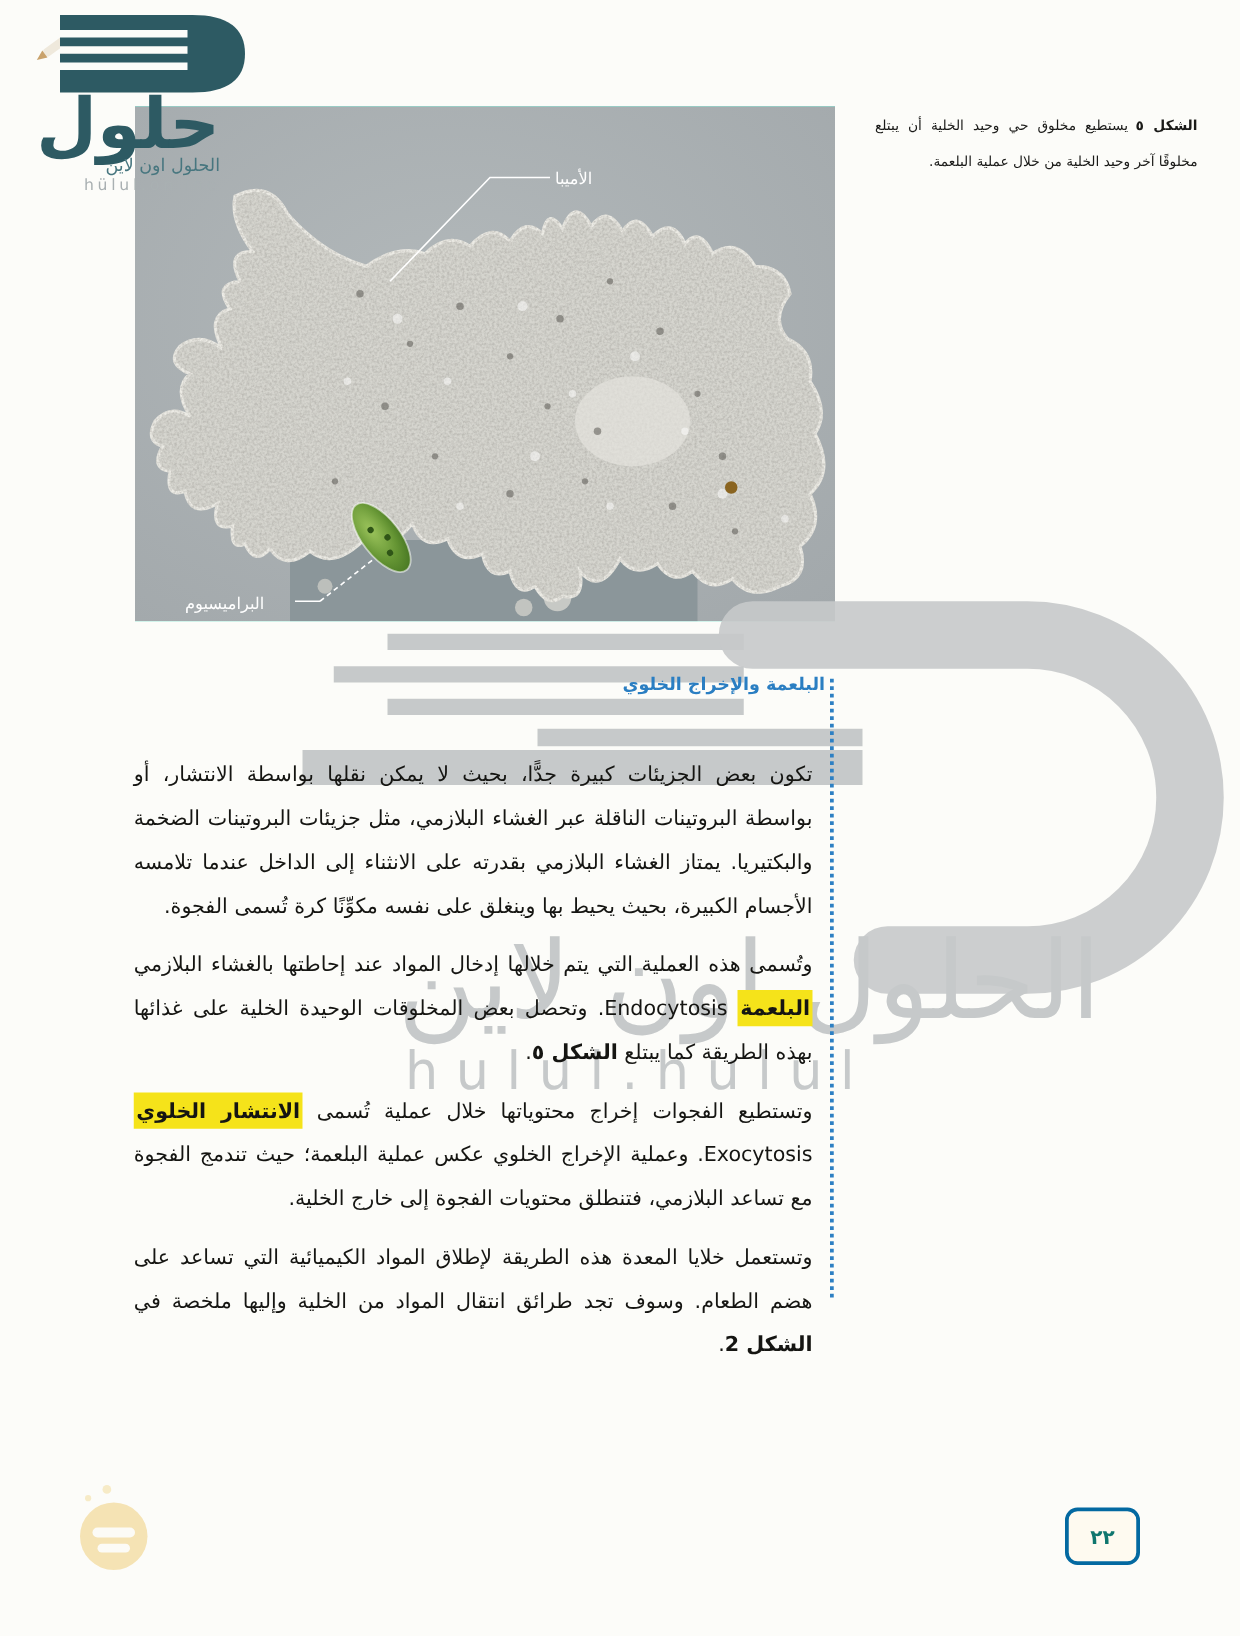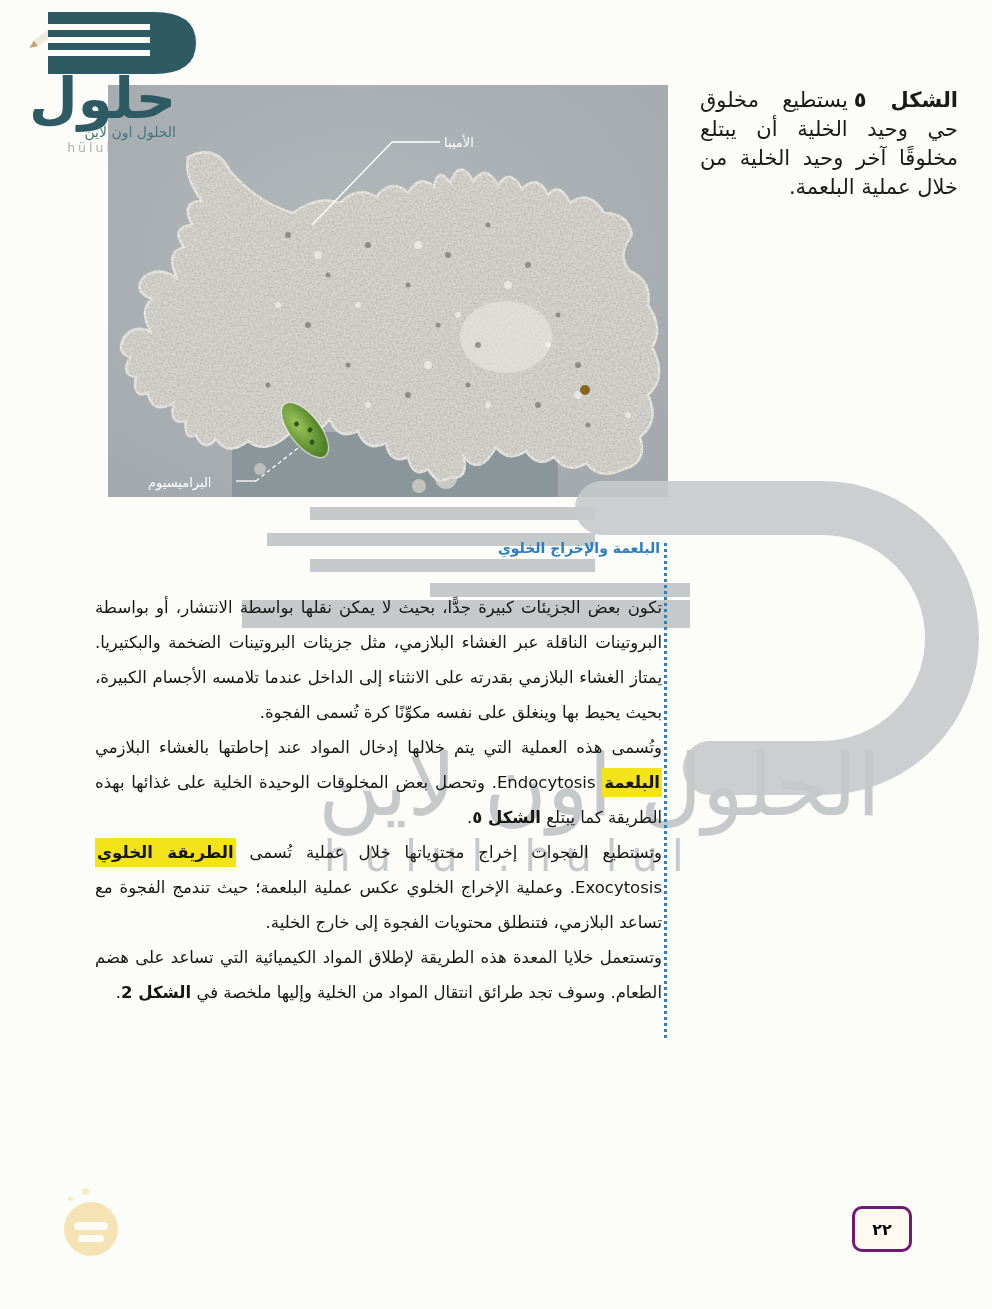--- a/index.html
+++ b/index.html
@@ -14,34 +14,34 @@
   .wm-bar{background:#c6c9ca;}
   .wm-ar{left:318px;top:742px;font-size:86px;line-height:1;color:#c6c9ca;white-space:nowrap;direction:rtl;}
   .wm-en{left:324px;top:836px;font-size:42px;line-height:1;letter-spacing:14px;color:#c6c9ca;white-space:nowrap;}
 
   
   .vline{position:absolute;left:664px;top:543px;height:495px;width:0;border-left:3px dotted #2e80c3;z-index:3;}
   .heading{position:absolute;left:296px;top:540px;width:364px;margin:0;font-size:14px;font-weight:bold;
            color:#2a7ec2;direction:rtl;z-index:3;}
   .bodytext{position:absolute;left:95px;top:590px;width:567px;direction:rtl;text-align:justify;
             font-size:16.5px;line-height:35px;color:#151512;z-index:3;}
-  .bodytext p{margin:0;}
+  .bodytext p{margin:12px;}
   .hl{background:#f5e31a;font-weight:bold;padding:5px 2px;}
   .b{font-weight:bold;}
   .caption{position:absolute;left:700px;top:86px;width:258px;direction:rtl;text-align:justify;
-           font-size:21px;line-height:29px;color:#1a1a18;z-index:3;}
+           font-size:11px;line-height:29px;color:#1a1a18;z-index:3;}
   .caption .cap-title{margin-left:6px;}
 
   
   .logo{position:absolute;left:8px;top:4px;width:200px;height:152px;z-index:4;}
 
   
-  .badge{position:absolute;left:852px;top:1206px;width:54px;height:40px;border:3px solid #701a75;
+  .badge{position:absolute;left:852px;top:1206px;width:54px;height:40px;border:3px solid #0369a1;
          border-radius:10px;background:#fefaf0;display:flex;align-items:center;justify-content:center;
-         font-size:16px;font-weight:bold;color:#000000;z-index:3;}
+         font-size:16px;font-weight:bold;color:#0f766e;z-index:3;}
 
   
   .ywm{position:absolute;left:64px;top:1202px;width:54px;height:54px;z-index:2;opacity:.55;}
   .ywm .circ{position:absolute;left:0;top:0;width:54px;height:54px;border-radius:50%;background:#f0cf7d;}
   .ywm .s1{position:absolute;left:10px;top:20px;width:34px;height:8px;border-radius:4px;background:#fdfbf4;}
   .ywm .s2{position:absolute;left:14px;top:33px;width:26px;height:7px;border-radius:4px;background:#fdfbf4;}
   .ywm .d1{position:absolute;left:18px;top:-14px;width:7px;height:7px;border-radius:50%;background:#f3dea0;}
   .ywm .d2{position:absolute;left:4px;top:-6px;width:5px;height:5px;border-radius:50%;background:#f3dea0;}
 </style>
 </head>
@@ -157,21 +157,21 @@
 
   <div class="caption">
     <span class="b cap-title">الشكل ٥</span><span>يستطيع مخلوق حي وحيد الخلية أن يبتلع مخلوقًا آخر وحيد الخلية من خلال عملية البلعمة.</span>
   </div>
 
   <div class="vline"></div>
   <h1 class="heading">البلعمة والإخراج الخلوي</h1>
   <div class="bodytext">
     <p><span>تكون بعض الجزيئات كبيرة جدًّا، بحيث لا يمكن نقلها بواسطة الانتشار، أو بواسطة البروتينات الناقلة عبر الغشاء البلازمي، مثل جزيئات البروتينات الضخمة والبكتيريا. يمتاز الغشاء البلازمي بقدرته على الانثناء إلى الداخل عندما تلامسه الأجسام الكبيرة، بحيث يحيط بها وينغلق على نفسه مكوِّنًا كرة تُسمى الفجوة.</span></p>
     <p><span>وتُسمى هذه العملية التي يتم خلالها إدخال المواد عند إحاطتها بالغشاء البلازمي </span><span class="hl">البلعمة</span><span> Endocytosis. وتحصل بعض المخلوقات الوحيدة الخلية على غذائها بهذه الطريقة كما يبتلع </span><span class="b">الشكل ٥</span><span>.</span></p>
-    <p><span>وتستطيع الفجوات إخراج محتوياتها خلال عملية تُسمى </span><span class="hl">الطريقة الخلوي</span><span> Exocytosis. وعملية الإخراج الخلوي عكس عملية البلعمة؛ حيث تندمج الفجوة مع تساعد البلازمي، فتنطلق محتويات الفجوة إلى خارج الخلية.</span></p>
+    <p><span>وتستطيع الفجوات إخراج محتوياتها خلال عملية تُسمى </span><span class="hl">الانتشار الخلوي</span><span> Exocytosis. وعملية الإخراج الخلوي عكس عملية البلعمة؛ حيث تندمج الفجوة مع تساعد البلازمي، فتنطلق محتويات الفجوة إلى خارج الخلية.</span></p>
     <p><span>وتستعمل خلايا المعدة هذه الطريقة لإطلاق المواد الكيميائية التي تساعد على هضم الطعام. وسوف تجد طرائق انتقال المواد من الخلية وإليها ملخصة في </span><span class="b">الشكل 2</span><span>.</span></p>
   </div>
 
   <div class="logo">
     <svg width="200" height="152" viewBox="0 0 200 152">
       <g transform="translate(26,40) rotate(-36)">
         <rect x="2" y="-3" width="20" height="7" rx="2" fill="#efe9dc"></rect>
         <path d="M 2 -3 L -6 0.5 L 2 4 Z" fill="#c9a26b"></path>
       </g>
       <g>

